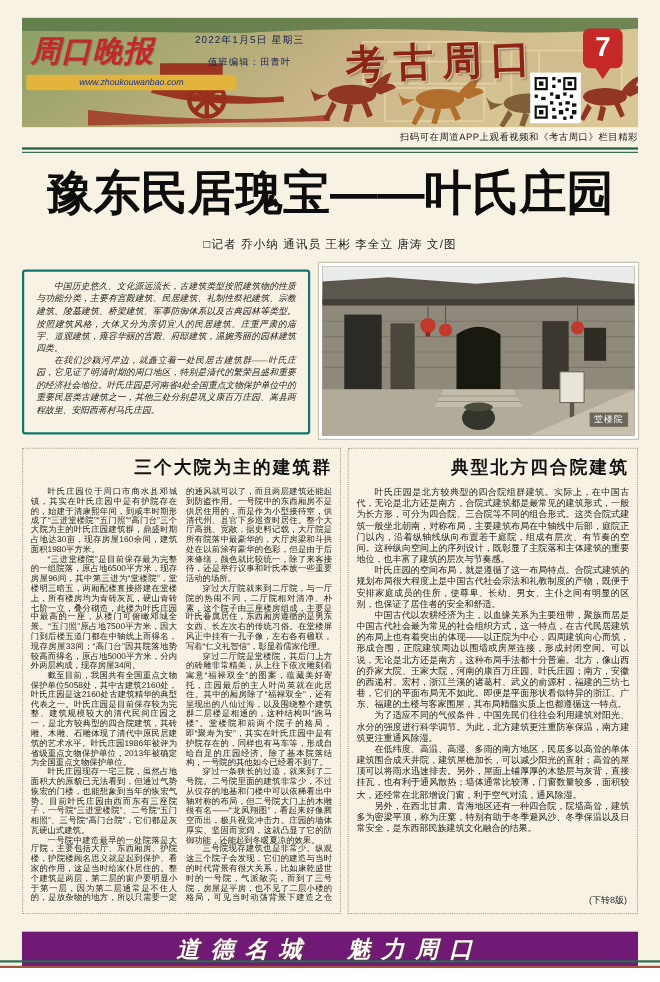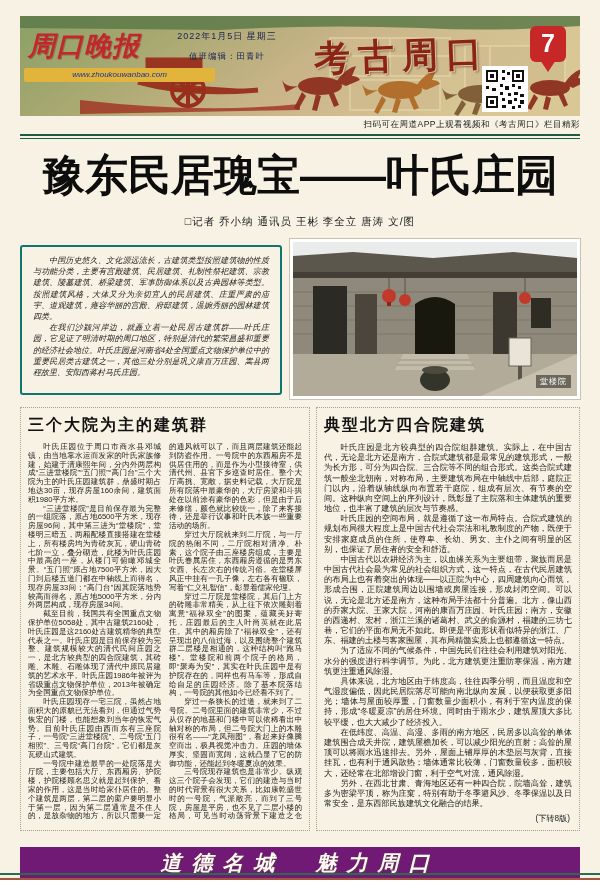--- a/index.html
+++ b/index.html
@@ -42,21 +42,21 @@
   .photo-frame { flex:1; border:3px solid #fff; box-shadow:0 0 0 1px #c9c2b0; position:relative; background:#888; }
   .photo-frame svg { display:block; width:100%; height:100%; }
   .photo-caption { position:absolute; right:6px; bottom:8px; background:rgba(60,55,45,.65); color:#fff;
                    font-size:8px; padding:1px 4px; letter-spacing:1px; }
 
   
   .row2 { margin-top:8px; display:flex; gap:6px; height:424px; }
   .sec { border:1px dotted #ab9f8a; padding:7px 7px 6px; overflow:hidden; position:relative; }
   .sec-left { width:290px; }
   .sec-right { flex:1; }
-  .sec-head { text-align:left; font-size:16px; font-weight:bold; color:#111; letter-spacing:2px; margin-bottom:7px; }
+  .sec-head { text-align:right; font-size:16px; font-weight:bold; color:#111; letter-spacing:2px; margin-bottom:7px; }
   .sec-body { text-align:justify; color:#1c1c1c; overflow:hidden; }
   .sec-body p { text-indent:2em; }
   .sec-left .sec-body { font-size:7.6px; line-height:1.16; column-count:2; column-gap:8px; height:384px; }
   .sec-right .sec-body { font-size:8.2px; line-height:1.24; height:384px; }
   .continuation { position:absolute; right:9px; bottom:6px; font-size:8.2px; background:#f7f2e3; padding-left:6px; color:#1c1c1c; }
 
   
   .footer-banner { margin-top:16px; height:32px; background:#701a75; display:flex; align-items:center; justify-content:center; }
   .footer-slogan { color:#fdfaf2; font-family:"Liberation Serif", serif; font-weight:bold; font-style:italic;
                    font-size:21px; letter-spacing:10px; text-shadow:1px 1px 1px rgba(90,70,50,.5); }
@@ -218,39 +218,38 @@
         <path d="M188,154 L284,112 L284,154 Z" fill="#c7c0ae"></path>
       </svg>
       <div class="photo-caption">堂楼院</div>
     </div>
   </div>
 
   <div class="row2">
     <div class="sec sec-left">
       <div class="sec-head">三个大院为主的建筑群</div>
       <div class="sec-body">
-          <p>叶氏庄园位于周口市商水县邓城镇，由当地靠水运而发家的叶氏家族修建，始建于清康熙年间，分内外两层构成“三进堂楼院”“五门照”“高门台”三个大院为主的叶氏庄园建筑群，鼎盛时期占地达30亩，现存房屋160余间，建筑面积1980平方米。</p>
+          <p>叶氏庄园位于周口市商水县邓城镇，其实在叶氏庄园中是有护院存在的，始建于清康熙年间，到咸丰时期形成了“三进堂楼院”“五门照”“高门台”三个大院为主的叶氏庄园建筑群，鼎盛时期占地达30亩，现存房屋160余间，建筑面积1980平方米。</p>
           <p>“三进堂楼院”是目前保存最为完整的一组院落，原占地6500平方米，现存房屋96间，其中第三进为“堂楼院”，堂楼明三暗五，两厢配楼直接搭建在堂楼上，所有楼房均为青砖灰瓦，硬山青砖七阶一立，叠分砌造，此楼为叶氏庄园中最高的一座，从楼门可俯瞰邓城全景。“五门照”原占地7500平方米，因大门到后楼五道门都在中轴线上而得名，现存房屋33间；“高门台”因其院落地势较高而得名，原占地5000平方米，分内外两层构成，现存房屋34间。</p>
           <p>截至目前，我国共有全国重点文物保护单位5058处，其中古建筑2160处，叶氏庄园是这2160处古建筑精华的典型代表之一。叶氏庄园是目前保存较为完整、建筑规模较大的清代民间庄园之一，是北方较典型的四合院建筑，其砖雕、木雕、石雕体现了清代中原民居建筑的艺术水平。叶氏庄园1986年被评为省级重点文物保护单位，2013年被确定为全国重点文物保护单位。</p>
           <p>叶氏庄园现存一宅三院，虽然占地面积大的原貌已无法看到，但通过气势恢宏的门楼，也能想象到当年的恢宏气势。目前叶氏庄园由西而东有三座院子，一号院“三进堂楼院”、二号院“五门相照”、三号院“高门台院”，它们都是灰瓦硬山式建筑。</p>
           <p>一号院中建造最早的一处院落是大厅院，主要包括大厅、东西厢房、护院楼，护院楼顾名思义就是起到保护、看家的作用，这是当时给家仆居住的。整个建筑是两层，第二层的窗户要明显小于第一层，因为第二层通常是不住人的，是放杂物的地方，所以只需要一定的通风就可以了，而且两层建筑还能起到防盗作用。一号院中的东西厢房不是供居住用的，而是作为小型接待室，供清代州、县官下乡巡查时居住。整个大厅高挑、宽敞，据史料记载，大厅院是所有院落中最豪华的，大厅房梁和斗拱处在以前涂有豪华的色彩，但是由于后来修缮，颜色就比较统一，除了来客接待，还是举行议事和叶氏本族一些重要活动的场所。</p>
           <p>穿过大厅院就来到二厅院，与一厅院的热闹不同，二厅院相对清净、朴素，这个院子由三座楼房组成，主要是叶氏眷属居住，东西厢房遵循的是男东女西、长左次右的传统习俗。在堂楼屏风正中挂有一孔子像，左右各有楹联，写着“仁义礼智信”，彰显着儒家伦理。</p>
           <p>穿过二厅院是堂楼院，其后门上方的砖雕非常精美，从上往下依次雕刻着寓意“福禄双全”的图案，蕴藏美好寄托，庄园最后的主人叶尚英就在此居住。其中的厢房除了“福禄双全”，还有呈现出的八仙过海，以及围绕整个建筑群二层楼是相通的，这种结构叫“跑马楼”。堂楼院和前两个院子的格局，即“聚寿为安”，其实在叶氏庄园中是有护院存在的，同样也有马车等，形成自给自足的庄园经济。除了基本院落结构，一号院的其他如今已经看不到了。</p>
           <p>穿过一条狭长的过道，就来到了二号院。二号院里面的建筑非常少，不过从仅存的地基和门楼中可以依稀看出中轴对称的布局，但二号院大门上的木雕很有名——“龙凤翔图”，看起来好像腾空而出，极具视觉冲击力。庄园的墙体厚实、坚固而宽阔，这就凸显了它的防御功能，还能起到冬暖夏凉的效果。</p>
           <p>三号院现存建筑也是非常少。纵观这三个院子会发现，它们的建造与当时的时代背景有很大关系，比如康乾盛世时的一号院，气派敞亮，而到了三号院，房屋是平房，也不见了二层小楼的格局，可见当时动荡背景下建造之仓促。从仅存的建筑中，可以窥见几百年来叶氏家族的兴衰。</p>
         </div>
     </div>
     <div class="sec sec-right">
       <div class="sec-head">典型北方四合院建筑</div>
       <div class="sec-body">
           <p>叶氏庄园是北方较典型的四合院组群建筑。实际上，在中国古代，无论是北方还是南方，合院式建筑都是最常见的建筑形式，一般为长方形，可分为四合院、三合院等不同的组合形式。这类合院式建筑一般坐北朝南，对称布局，主要建筑布局在中轴线中后部，庭院正门以内，沿着纵轴线纵向布置若干庭院，组成有层次、有节奏的空间。这种纵向空间上的序列设计，既彰显了主院落和主体建筑的重要地位，也丰富了建筑的层次与节奏感。</p>
           <p>叶氏庄园的空间布局，就是遵循了这一布局特点。合院式建筑的规划布局很大程度上是中国古代社会宗法和礼教制度的产物，既便于安排家庭成员的住所，使尊卑、长幼、男女、主仆之间有明显的区别，也保证了居住者的安全和舒适。</p>
           <p>中国古代以农耕经济为主，以血缘关系为主要纽带，聚族而居是中国古代社会最为常见的社会组织方式，这一特点，在古代民居建筑的布局上也有着突出的体现——以正院为中心，四周建筑向心而筑，形成合围，正院建筑周边以围墙或房屋连接，形成封闭空间。可以说，无论是北方还是南方，这种布局手法都十分普遍。北方，像山西的乔家大院、王家大院，河南的康百万庄园、叶氏庄园；南方，安徽的西递村、宏村，浙江兰溪的诸葛村、武义的俞源村，福建的三坊七巷，它们的平面布局无不如此。即便是平面形状看似特异的浙江、广东、福建的土楼与客家围屋，其布局精髓实质上也都遵循这一特点。</p>
           <p>为了适应不同的气候条件，中国先民们往往会利用建筑对阳光、水分的强度进行科学调节。为此，北方建筑更注重防寒保温，南方建筑更注重通风除湿。</p>
-          <p>具体来说，北方地区由于纬度高，往往四季分明，而且温度和空气湿度偏低，因此民居院落尽可能向南北纵向发展，以便获取更多阳光；墙体与屋面较厚重，门窗数量少面积小，有利于室内温度的保持，形成“冬暖夏凉”的居住环境。同时由于雨水少，建筑屋顶大多比较平缓，也大大减少了经济投入。</p>
           <p>在低纬度、高温、高湿、多雨的南方地区，民居多以高耸的单体建筑围合成天井院，建筑屋檐加长，可以减少阳光的直射；高耸的屋顶可以将雨水迅速排去。另外，屋面上铺厚厚的木垫层与灰背，直接挂瓦，也有利于通风散热；墙体通常比较薄，门窗数量较多，面积较大，还经常在北部增设门窗，利于空气对流，通风除湿。</p>
           <p>另外，在西北甘肃、青海地区还有一种四合院，院墙高耸，建筑多为密梁平顶，称为庄窠，特别有助于冬季避风沙、冬季保温以及日常安全，是东西部民族建筑文化融合的结果。</p>
         </div>
       <div class="continuation">(下转8版)</div>
     </div>
   </div>
 
   <div class="footer-banner">
     <span class="footer-slogan">道德名城　魅力周口</span>
   </div>

